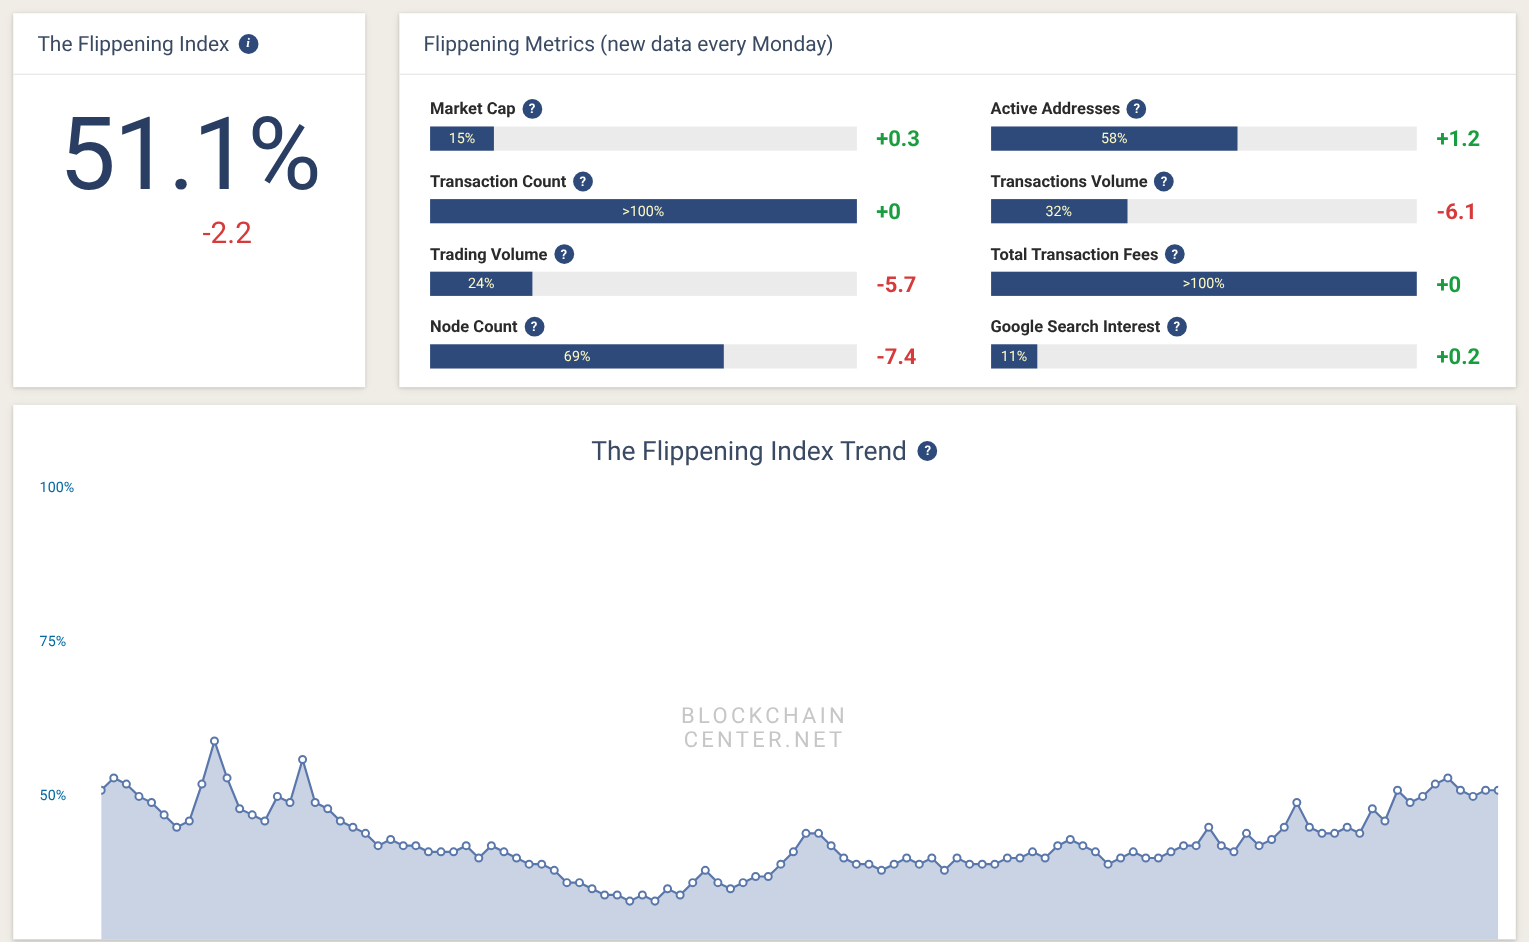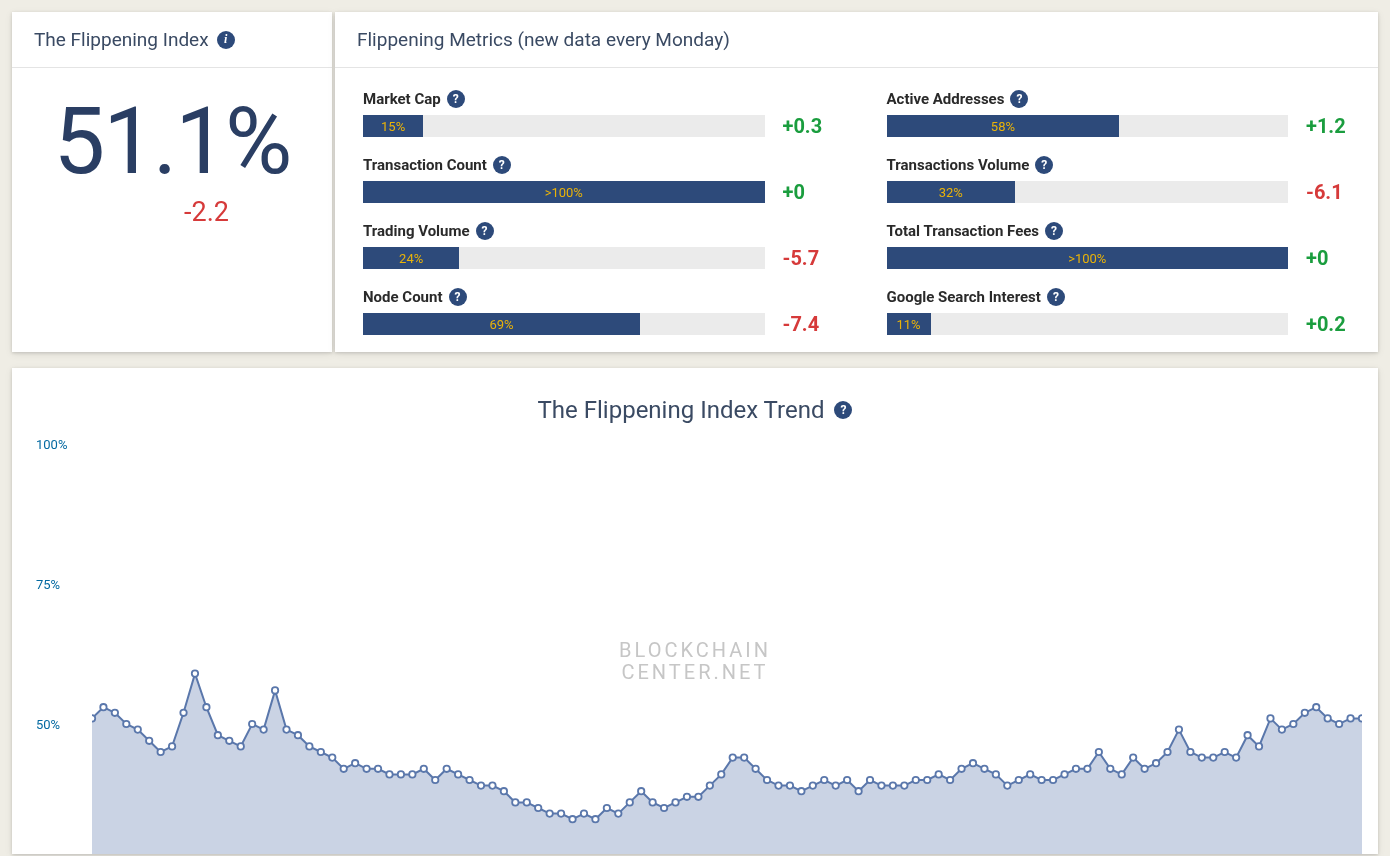--- a/index.html
+++ b/index.html
@@ -2,21 +2,21 @@
 <html><head>
 <meta charset="utf-8">
 <style>
 * { box-sizing: border-box; margin: 0; padding: 0; }
 body {
   font-family: -apple-system, BlinkMacSystemFont, "Segoe UI", Roboto, Arial, sans-serif;
   background: #efede5;
   padding: 12px;
   width: 1390px;
 }
-.top-row { display: flex; gap: 3px; margin-bottom: 16px; }
+.top-row { display: flex; gap: 31px; margin-bottom: 16px; }
 .card {
   background: #fff;
   box-shadow: 0 1px 3px rgba(0,0,0,0.15), 0 2px 8px rgba(0,0,0,0.08);
 }
 .index-card { width: 320px; }
 .metrics-card { flex: 1; }
 .card-header {
   padding: 16px 22px;
   border-bottom: 1px solid #e4e4e4;
   color: #3a4a63;
@@ -87,21 +87,21 @@
 .metric-row { display: flex; align-items: center; gap: 18px; }
 .bar-track {
   flex: 1;
   height: 22px;
   background: #ebebeb;
   position: relative;
 }
 .bar-fill {
   height: 100%;
   background: #2d4a7a;
-  color: #eab308;
+  color: #fef9c3;
   font-size: 13px;
   display: flex;
   align-items: center;
   justify-content: center;
   min-width: 32px;
 }
 .metric-delta {
   width: 44px;
   font-size: 20px;
   font-weight: 700;

